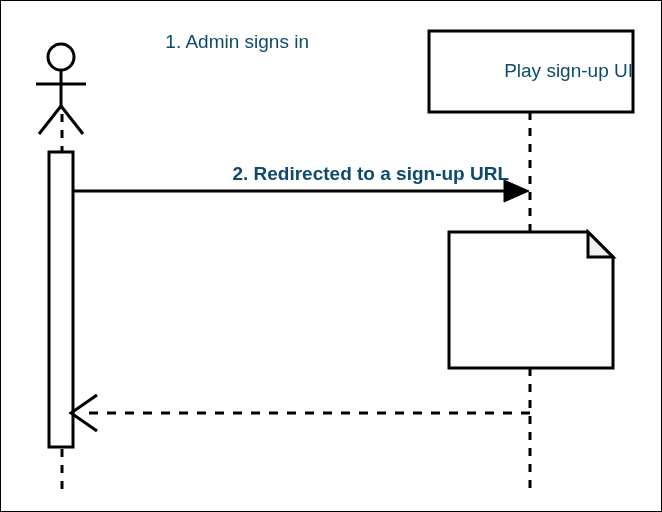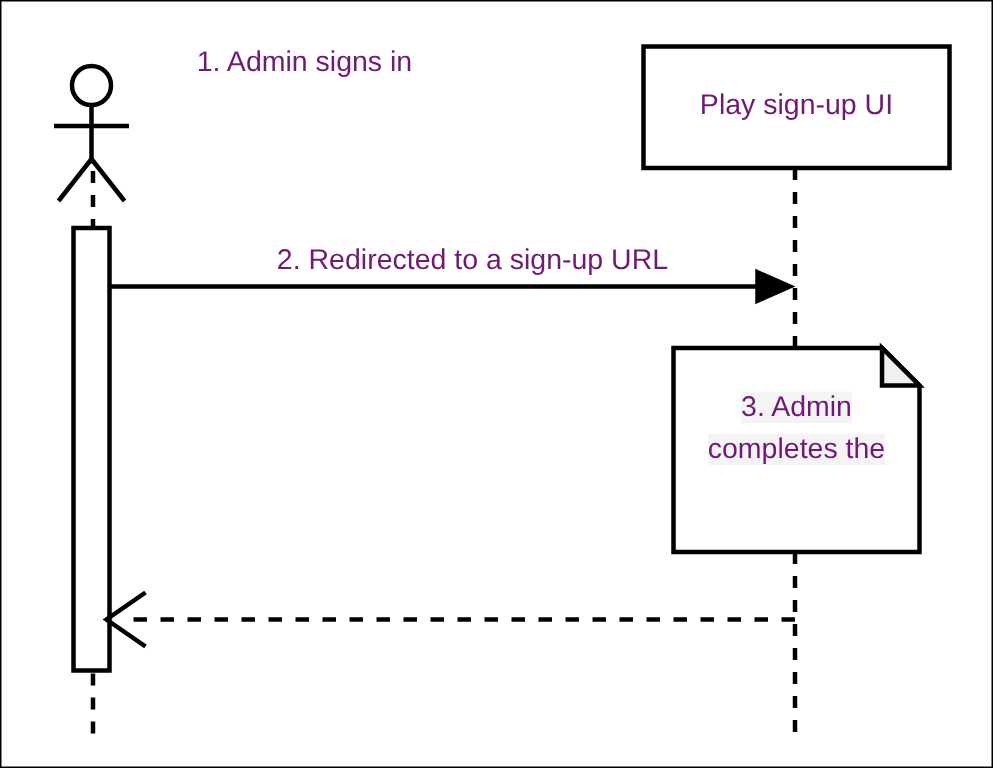--- a/index.html
+++ b/index.html
@@ -19,42 +19,43 @@
     box-sizing: border-box;
     overflow: hidden;
   }
   #diagram-svg {
     position: absolute;
     left: 0;
     top: 0;
   }
   .dlabel {
     position: absolute;
-    color: #701a75;
+    color: #0c4a6e;
     font-family: "Liberation Sans", sans-serif;
     font-size: 19px;
     line-height: 25px;
     white-space: pre;
-    text-align: center;
+    text-align: right;
   }
   #actor-caption {
     left: 96px;
     top: 28px;
     width: 212px;
   }
   #object-box-label {
     left: 428px;
     top: 57px;
     width: 204px;
     font-size: 19px;
   }
   #message-2-label {
     left: 120px;
     top: 160px;
     width: 388px;
+    font-weight: bold;
   }
   #message-4-label {
     left: 88px;
     top: 383px;
     width: 412px;
   }
   #note-text {
     left: 449px;
     top: 257px;
     width: 162px;
@@ -105,15 +106,15 @@
     </g>
   </svg>
 
   <div class="dlabel" id="actor-caption"><span>1. Admin signs in</span><br></div>
 
   <div class="dlabel" id="object-box-label">Play sign-up UI</div>
 
   <div class="dlabel" id="message-2-label">2. Redirected to a sign-up URL</div>
 
 
-  <div class="dlabel" id="note-text"><span>3. Admin</span><br><span>completes the</span><br></div>
+  <div class="dlabel" id="note-text"><br><br></div>
 
 </div>
 
 </body></html>

